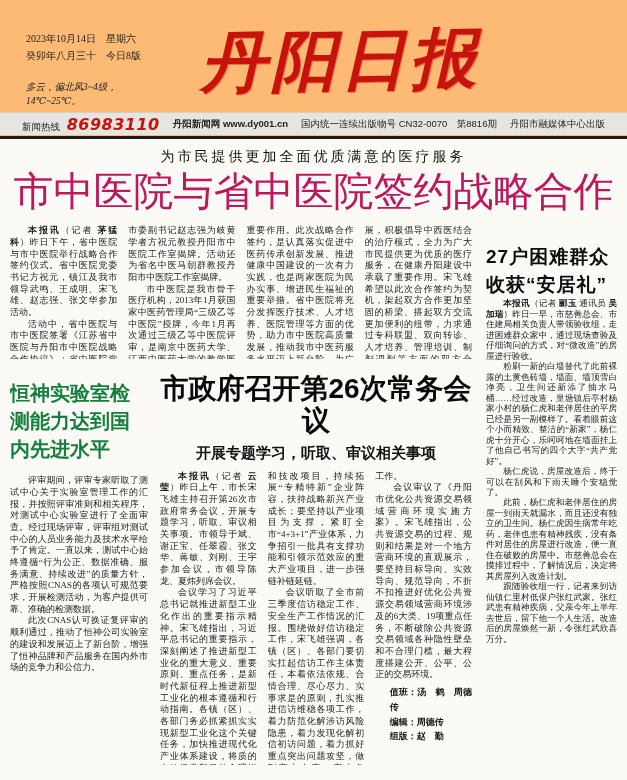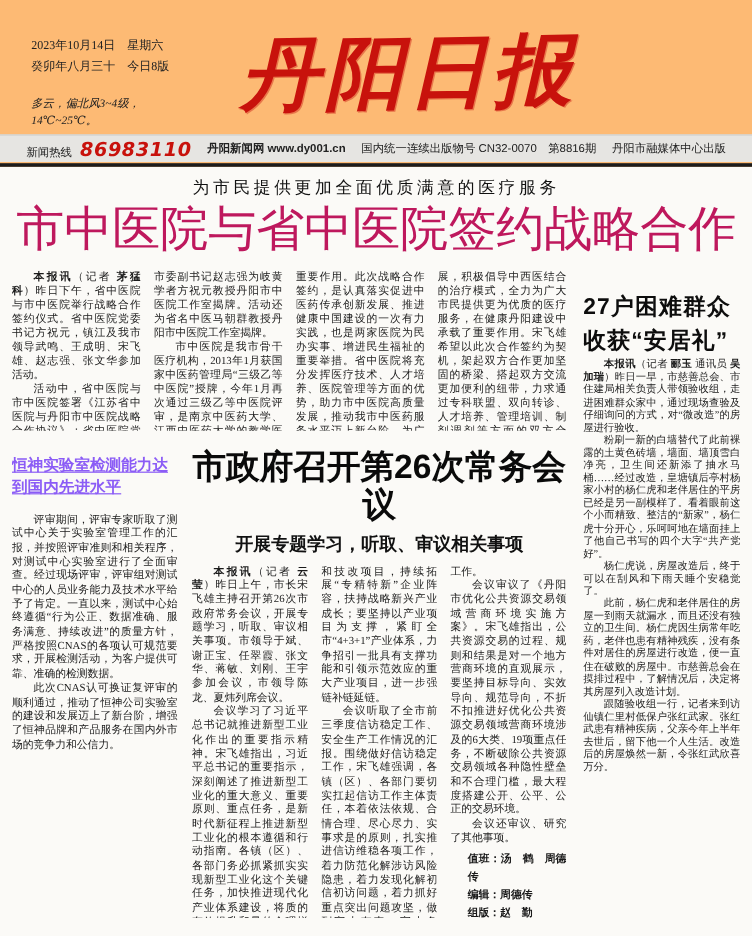--- a/index.html
+++ b/index.html
@@ -58,23 +58,23 @@
   .bt p{margin:0;}
   .bt p.ind{text-indent:2em;}
   .nm{font-weight:bold;}
   
   .lead-cols{display:flex;gap:11px;height:134px;overflow:hidden;}
   .lead-col{flex:1;overflow:hidden;}
   
   .lower-row{display:flex;gap:12px;margin-top:12px;height:394px;}
   .left-article{width:138px;overflow:hidden;}
   .left-article h2{
-    font-size:13px;font-weight:900;line-height:1.4;
+    font-size:20px;font-weight:900;line-height:1.4;
     font-family:"Liberation Sans","DejaVu Sans",sans-serif;
-    margin:8px 0 12px;color:#8b5cf6;text-decoration:underline;
+    margin:8px 0 12px;color:#15803d;
   }
   .middle-article{flex:1;overflow:hidden;}
   .middle-article h1{
     font-size:28px;font-weight:900;text-align:center;line-height:1.15;
     font-family:"Liberation Sans","DejaVu Sans",sans-serif;color:#0a0a0a;margin-top:2px;
   }
   .middle-article h3{
     font-size:15px;font-weight:bold;text-align:center;margin:6px 0 8px;color:#111;
   }
   .gov-cols{display:flex;gap:11px;height:330px;overflow:hidden;}
@@ -158,21 +158,20 @@
                 <p class="ind"><b>本报讯</b><span>（记者 </span><b class="nm">云莹</b><span>）</span><span>昨日上午，市长宋飞雄主持召开第26次市政府常务会议，开展专题学习，听取、审议相关事项。市领导于斌、谢正宝、任翠霞、张文华、蒋敏、刘刚、王宇参加会议，市领导陈龙、夏炜列席会议。</span></p>
                 <p class="ind">会议学习了习近平总书记就推进新型工业化作出的重要指示精神。宋飞雄指出，习近平总书记的重要指示，深刻阐述了推进新型工业化的重大意义、重要原则、重点任务，是新时代新征程上推进新型工业化的根本遵循和行动指南。各镇（区）、各部门务必抓紧抓实实现新型工业化这个关键任务，加快推进现代化产业体系建设，将质的有效提升和量的合理增长有机统一，走出一条符合新发展理念要求、契合丹阳实际的新型工业化道路。宋飞雄强调，要坚持以科技创新为引领，强化企业科技创新主体地位，不断提高科技成果转化和产业化水平；要坚持以转型升级为导向，用足用好我市鼓励存量企业转型升级政策，因地制宜推进“智改数转”</p>
               </div>
               <div class="gov-col">
                 <p>和技改项目，持续拓展“专精特新”企业阵容，扶持战略新兴产业成长；要坚持以产业项目为支撑，紧盯全市“4+3+1”产业体系，力争招引一批具有支撑功能和引领示范效应的重大产业项目，进一步强链补链延链。</p>
                 <p class="ind">会议听取了全市前三季度信访稳定工作、安全生产工作情况的汇报。围绕做好信访稳定工作，宋飞雄强调，各镇（区）、各部门要切实扛起信访工作主体责任，本着依法依规、合情合理、尽心尽力、实事求是的原则，扎实推进信访维稳各项工作，着力防范化解涉访风险隐患，着力发现化解初信初访问题，着力抓好重点突出问题攻坚，做到守土有责、守土负责、守土尽责。围绕做好安全生产工作，宋飞雄强调，各镇（区）、各部门要牢固树立安全发展理念，进一步压实属地管理责任、部门监管责任及企业主体责任，逐细落实各项重点任务；要全面系统开展安全专项治理，巩固基层末端治理的成效，着力强化和发挥市安委会各成员单位的作用，扎实开展安全生产各项</p>
               </div>
               <div class="gov-col">
                 <p>工作。</p>
                 <p class="ind">会议审议了《丹阳市优化公共资源交易领域营商环境实施方案》。宋飞雄指出，公共资源交易的过程、规则和结果是对一个地方营商环境的直观展示，要坚持目标导向、实效导向、规范导向，不折不扣推进好优化公共资源交易领域营商环境涉及的6大类、19项重点任务，不断破除公共资源交易领域各种隐性壁垒和不合理门槛，最大程度搭建公开、公平、公正的交易环境。</p>
-                <p class="ind">会议还审议、研究了其他事项。</p>
                 <div class="credits">
                   <div>值班：汤　鹤　周德传</div>
                   <div>编辑：周德传</div>
                   <div>组版：赵　勤</div>
 
                 </div>
 
               </div>
             </div>
           </div>

